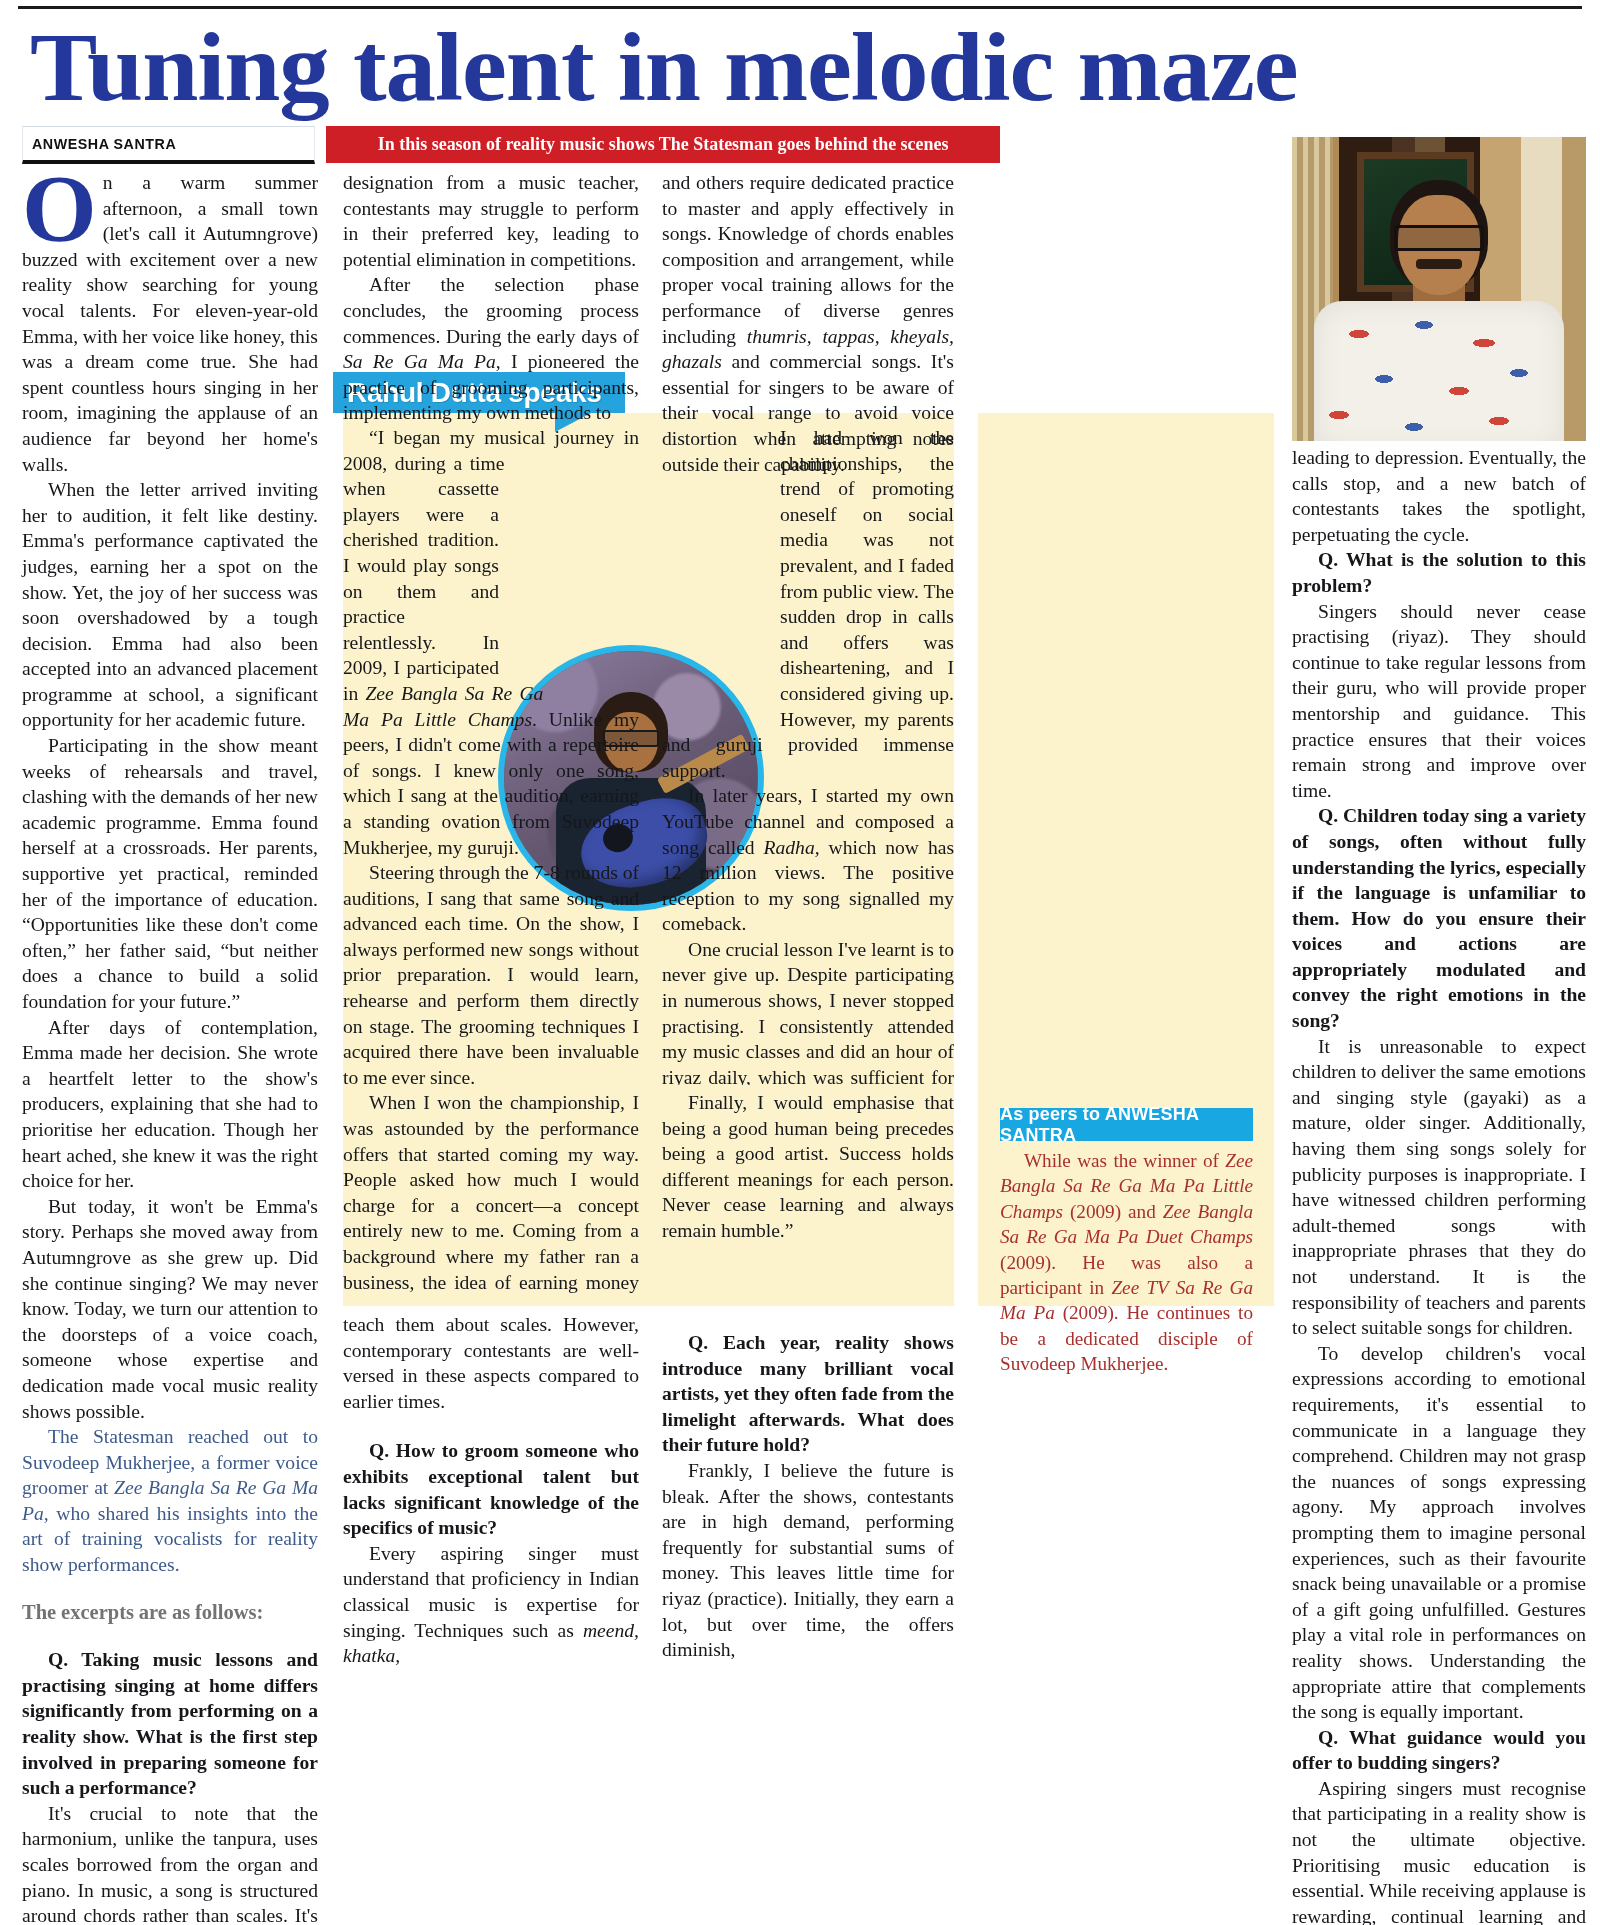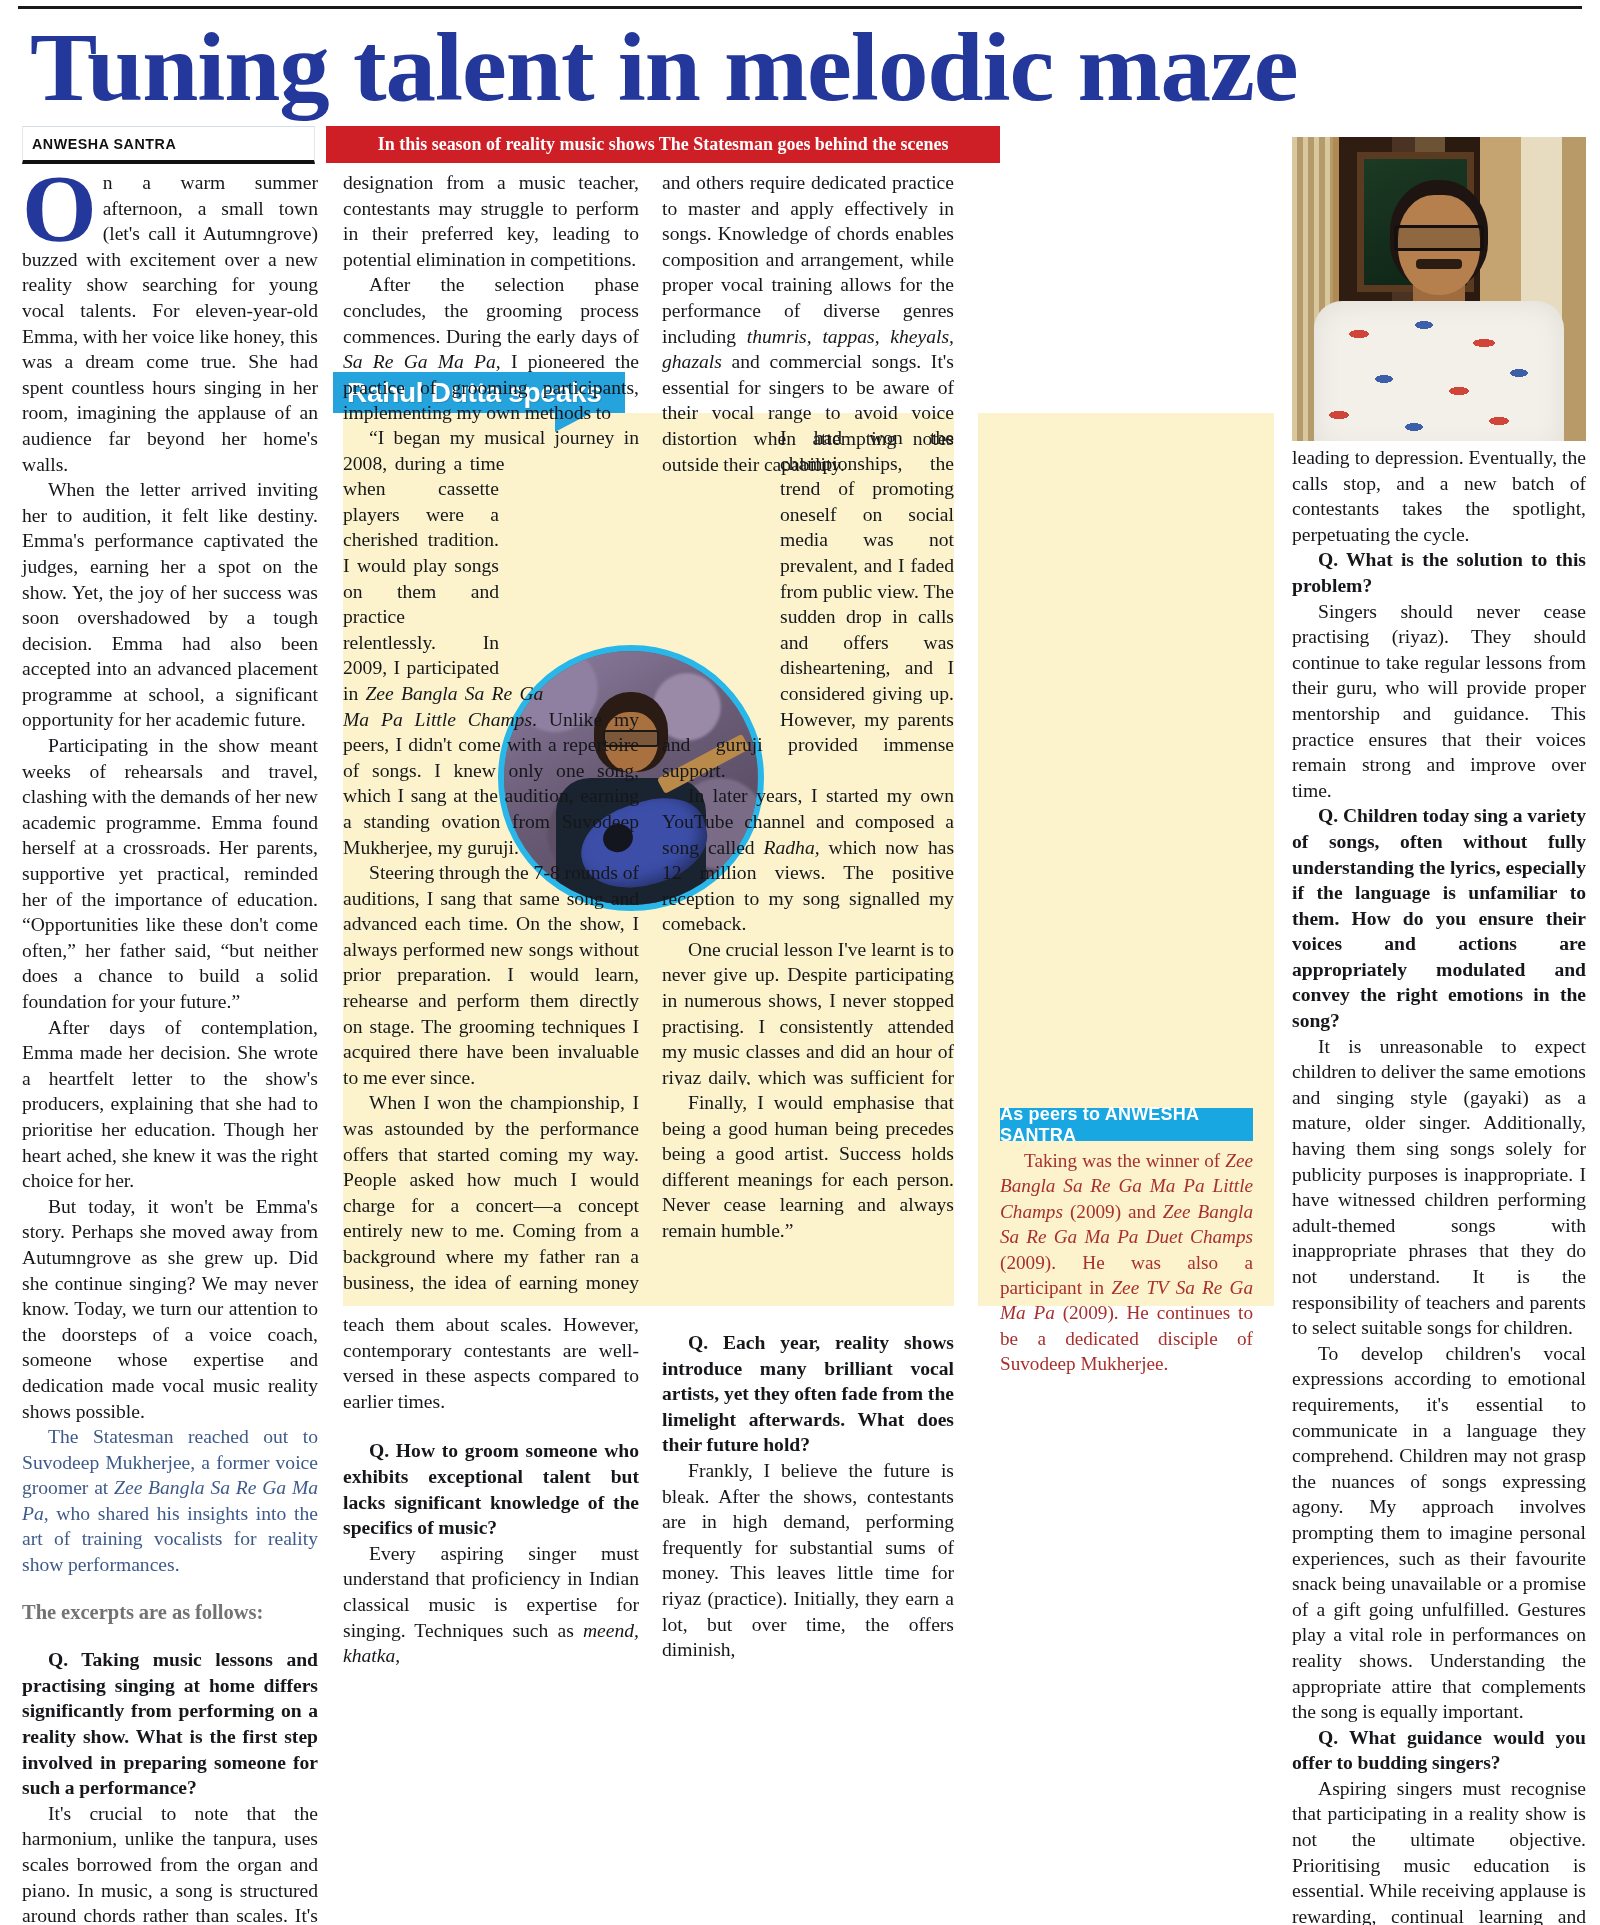--- a/index.html
+++ b/index.html
@@ -489,21 +489,21 @@
   </div>
 
   <div class="col c3" style="top:1090px; width:292px;">
     <p>Finally, I would emphasise that being a good human being precedes being a good artist. Success holds different meanings for each person. Never cease learning and always remain humble.”</p>
   </div>
 
   <div class="astoldto-banner" style="left:1000px; top:1108px;">
     <span class="label">As peers to ANWESHA SANTRA</span>
   </div>
   <div class="red-note" style="left:1000px; top:1148px; width:253px;">
-    <p><span>Taking was the winner of </span><span class="ital">Zee Bangla Sa Re Ga Ma Pa Little Champs</span><span> (2009) and </span><span class="ital">Zee Bangla Sa Re Ga Ma Pa Duet Champs</span><span> (2009). He was also a participant in </span><span class="ital">Zee TV Sa Re Ga Ma Pa</span><span> (2009). He continues to be a dedicated disciple of Suvodeep Mukherjee.</span></p>
+    <p><span>While was the winner of </span><span class="ital">Zee Bangla Sa Re Ga Ma Pa Little Champs</span><span> (2009) and </span><span class="ital">Zee Bangla Sa Re Ga Ma Pa Duet Champs</span><span> (2009). He was also a participant in </span><span class="ital">Zee TV Sa Re Ga Ma Pa</span><span> (2009). He continues to be a dedicated disciple of Suvodeep Mukherjee.</span></p>
   </div>
 
   <div class="col c3" style="top:1330px; width:292px;">
     <p class="q">Q. Each year, reality shows introduce many brilliant vocal artists, yet they often fade from the limelight afterwards. What does their future hold?</p>
     <p>Frankly, I believe the future is bleak. After the shows, contestants are in high demand, performing frequently for substantial sums of money. This leaves little time for riyaz (practice). Initially, they earn a lot, but over time, the offers diminish,</p>
   </div>
 
   <div class="col c5" style="top:445px; width:294px;">
     <p class="noind">leading to depression. Eventually, the calls stop, and a new batch of contestants takes the spotlight, perpetuating the cycle.</p>
     <p class="q">Q. What is the solution to this problem?</p>

